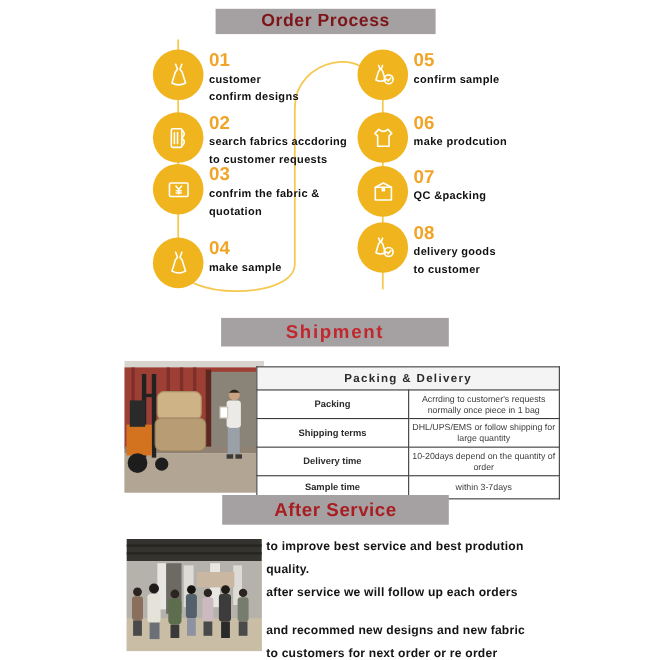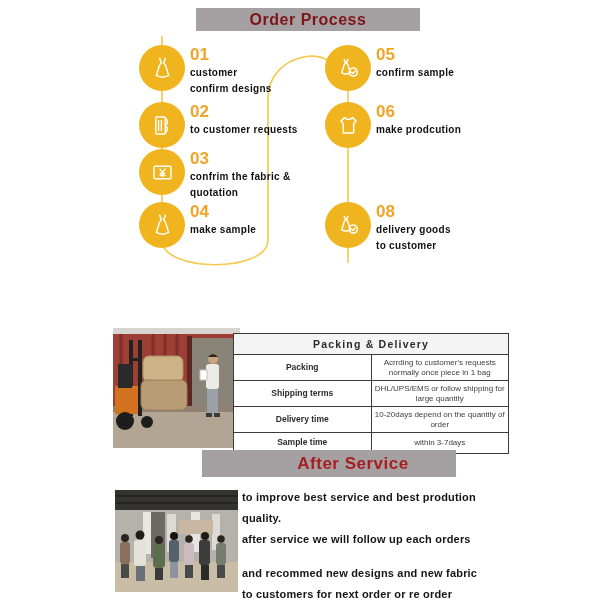--- a/index.html
+++ b/index.html
@@ -1,25 +1,25 @@
 <!DOCTYPE html>
 <html><head>
 <meta charset="utf-8">
 <style>
   html,body{margin:0;padding:0;background:#fff;}
   .canvas{position:relative;width:600px;height:600px;background:#fff;overflow:hidden;
           font-family:"Liberation Sans", sans-serif;}
 
   
   .bar{position:absolute;background:#A5A1A2;display:flex;align-items:center;justify-content:center;}
-  .bar-op{left:196px;top:8px;width:224px;height:23px;align-items:center;}
+  .bar-op{left:196px;top:8px;width:200px;height:23px;align-items:center;}
   .bar-op span{color:#7D1418;font-weight:bold;font-size:16px;letter-spacing:.5px;}
   .bar-ship{left:201px;top:289px;width:207px;height:26px;}
   .bar-ship span{color:#C1272D;font-weight:bold;font-size:17px;letter-spacing:1.5px;}
-  .bar-as{left:202px;top:450px;width:206px;height:27px;padding-left:48px;}
+  .bar-as{left:202px;top:450px;width:206px;height:27px;}
   .bar-as span{color:#A81D21;font-weight:bold;font-size:17px;letter-spacing:.5px;}
 
   
   .connector{position:absolute;left:0;top:0;width:600px;height:300px;}
 
   
   .step{position:absolute;width:240px;height:60px;}
   .circle{position:absolute;left:0;top:0;width:46px;height:46px;border-radius:50%;
           background:#F0B41E;display:flex;align-items:center;justify-content:center;}
   .circle svg{width:27px;height:27px;}
@@ -76,39 +76,40 @@
   <div class="step" style="left:139px;top:102px;">
     <div class="circle">
       <svg viewBox="0 0 24 24">
         <rect class="icon-stroke" x="6" y="4.5" width="8.5" height="15" rx="1"></rect>
         <path class="icon-stroke" d="M14.5 5.5 q4 3 0 6.5 q4 3 0 6.5"></path>
         <path class="icon-stroke" d="M8.5 7.5 v9 M11 7.5 v9"></path>
       </svg>
     </div>
     <div class="step-text">
       <div class="num">02</div>
+      <div class="line">search fabrics accdoring</div>
       <div class="line">to customer requests</div>
     </div>
   </div>
 
   <div class="step" style="left:139px;top:149px;">
     <div class="circle">
       <svg viewBox="0 0 24 24">
         <rect class="icon-stroke" x="4.5" y="6.5" width="15" height="11" rx="1"></rect>
         <path class="icon-stroke" d="M9.7 9 L12 11.8 L14.3 9 M12 11.8 V15.3 M10 12.8 H14 M10 14.6 H14"></path>
       </svg>
     </div>
     <div class="step-text">
       <div class="num">03</div>
       <div class="line">confrim the fabric &amp;</div>
       <div class="line">quotation</div>
     </div>
   </div>
 
-  <div class="step" style="left:139px;top:202px;">
+  <div class="step" style="left:139px;top:216px;">
     <div class="circle">
       <svg viewBox="0 0 24 24">
         <path class="icon-stroke" d="M9.5 3 L11 7 L9.3 9.2 L6.5 18.2 Q12 21.2 17.5 18.2 L14.7 9.2 L13 7 L14.5 3"></path>
       </svg>
     </div>
     <div class="step-text">
       <div class="num">04</div>
       <div class="line">make sample</div>
 
     </div>
@@ -135,36 +136,53 @@
         <path class="icon-stroke" d="M8.3 5 Q12 8.2 15.7 5 L18.8 8.2 L16.6 10.2 V18.6 H7.4 V10.2 L5.2 8.2 Z"></path>
       </svg>
     </div>
     <div class="step-text">
       <div class="num">06</div>
       <div class="line">make prodcution</div>
 
     </div>
   </div>
 
+  <div class="step" style="left:325px;top:151px;">
+    <div class="circle">
+      <svg viewBox="0 0 24 24">
+        <rect class="icon-stroke" x="5.5" y="8.2" width="13" height="10.3"></rect>
+        <path class="icon-stroke" d="M5.5 8.2 L12 4.8 L18.5 8.2"></path>
+        <rect x="10.6" y="8.2" width="2.8" height="3.4" fill="#fff"></rect>
+      </svg>
+    </div>
+    <div class="step-text">
+      <div class="num">07</div>
+      <div class="line">QC &amp;packing</div>
+
+    </div>
+  </div>
 
   <div class="step" style="left:325px;top:202px;">
     <div class="circle">
       <svg viewBox="0 0 24 24">
         <path class="icon-stroke" d="M8.2 4 L9.4 7 L8.1 8.8 L6 15.8 Q9.8 17.8 13.6 15.8 L11.5 8.8 L10.2 7 L11.4 4"></path>
         <circle class="icon-stroke" cx="16.3" cy="15.2" r="3.6"></circle>
         <path class="icon-stroke" d="M14.7 15.3 l1.2 1.2 2.1 -2.4"></path>
       </svg>
     </div>
     <div class="step-text">
       <div class="num">08</div>
       <div class="line">delivery goods</div>
       <div class="line">to customer</div>
     </div>
   </div>
 
+  <div class="bar bar-ship">
+    <span>Shipment</span>
+  </div>
 
   <svg class="photo" style="left:113px;top:328px;" width="127" height="120" viewBox="0 0 127 120">
     <rect width="127" height="120" fill="#d8d5d0"></rect>
     <rect y="6" width="127" height="74" fill="#9e3f35"></rect>
     <path d="M8 6 V80 M40 6 V80 M52 6 V80 M64 6 V80" stroke="#7e2f28" stroke-width="3"></path>
     <rect x="78" y="10" width="44" height="70" fill="#8a8378"></rect>
     <rect x="74" y="8" width="5" height="74" fill="#5d2620"></rect>
     <rect y="78" width="127" height="6" fill="#8f8274"></rect>
     <rect y="84" width="127" height="36" fill="#b3a593"></rect>
     <rect x="16" y="12" width="4" height="76" fill="#222"></rect>

